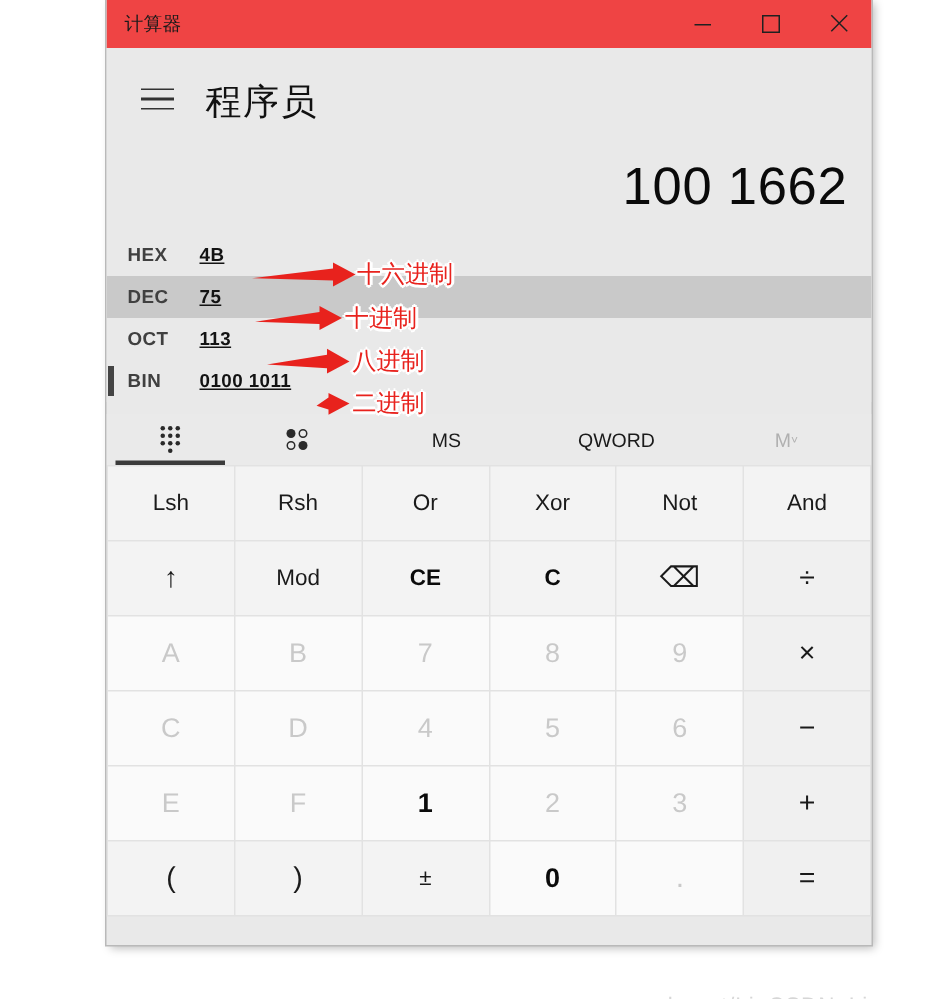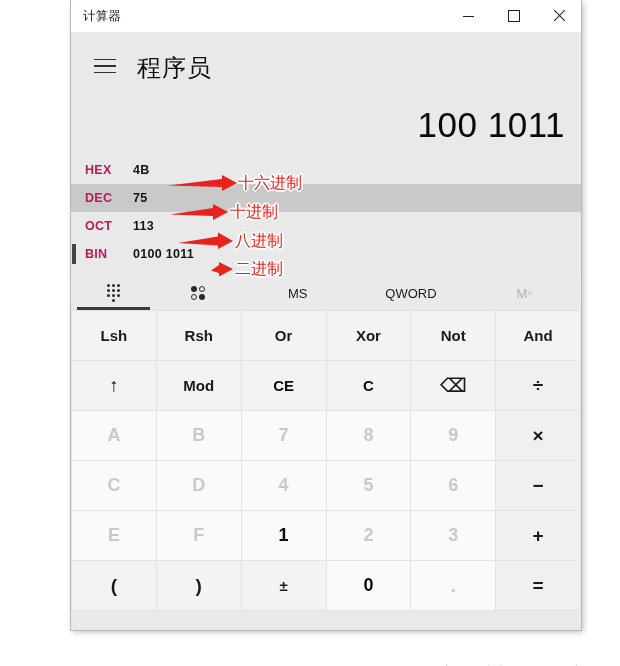--- a/index.html
+++ b/index.html
@@ -28,21 +28,21 @@
     height: 630px;
     background: #e9e9e9;
     box-shadow: 0 0 0 1px #b9b9b9, 2px 2px 6px rgba(0,0,0,0.28);
     overflow: hidden;
   }
 
   
   .title-bar {
     position: relative;
     height: 32px;
-    background: #ffffff;
+    background: #ef4444;
     display: flex;
     align-items: center;
   }
   .title-text {
     font-size: 12.5px;
     color: #1a1a1a;
     margin-left: 12px;
     letter-spacing: 0.2px;
   }
   .win-buttons {
@@ -134,29 +134,30 @@
     position: absolute;
     left: 1px;
     top: 4px;
     width: 4px;
     height: 20px;
     background: #444;
   }
   .radix-label {
     font-size: 12.5px;
     font-weight: bold;
-    color: #be185d;
+    color: #404040;
     width: 48px;
     letter-spacing: 0.3px;
   }
   .radix-value {
     font-size: 12.5px;
     font-weight: bold;
     color: #131313;
     letter-spacing: 0.3px;
+    text-decoration: underline;
   }
 
   
   .calc-toolbar {
     display: flex;
     align-items: stretch;
     height: 34px;
     background: #eaeaea;
     margin-top: 8px;
   }
@@ -211,21 +212,20 @@
     box-sizing: border-box;
   }
   .key {
     background: #f3f3f3;
     display: flex;
     align-items: center;
     justify-content: center;
     font-size: 15px;
     color: #1a1a1a;
     user-select: none;
-    font-weight: bold;
   }
   .key.num { background: #fafafa; font-size: 18px; }
   .key.disabled { color: #c9c9c9; }
   .key.strong { color: #0b0b0b; font-weight: bold; }
   .key.op { background: #f0f0f0; font-size: 17px; }
   .key.tall-sym { font-size: 19px; }
   .key.dot { font-size: 20px; }
 
   
   .annotations {
@@ -307,21 +307,21 @@
     <div class="calc-header">
       <div class="hamburger">
         <span></span>
         <span></span>
         <span></span>
       </div>
       <div class="mode-title">程序员</div>
     </div>
 
     <div class="display-area">
-      <div class="display-value">100 1011</div>
+      <div class="display-value">100 1662</div>
     </div>
 
     <div class="radix-block">
 
       <div class="radix-row">
         <div class="radix-label">HEX</div>
         <div class="radix-value">4B</div>
       </div>
 
       <div class="radix-row hover">

